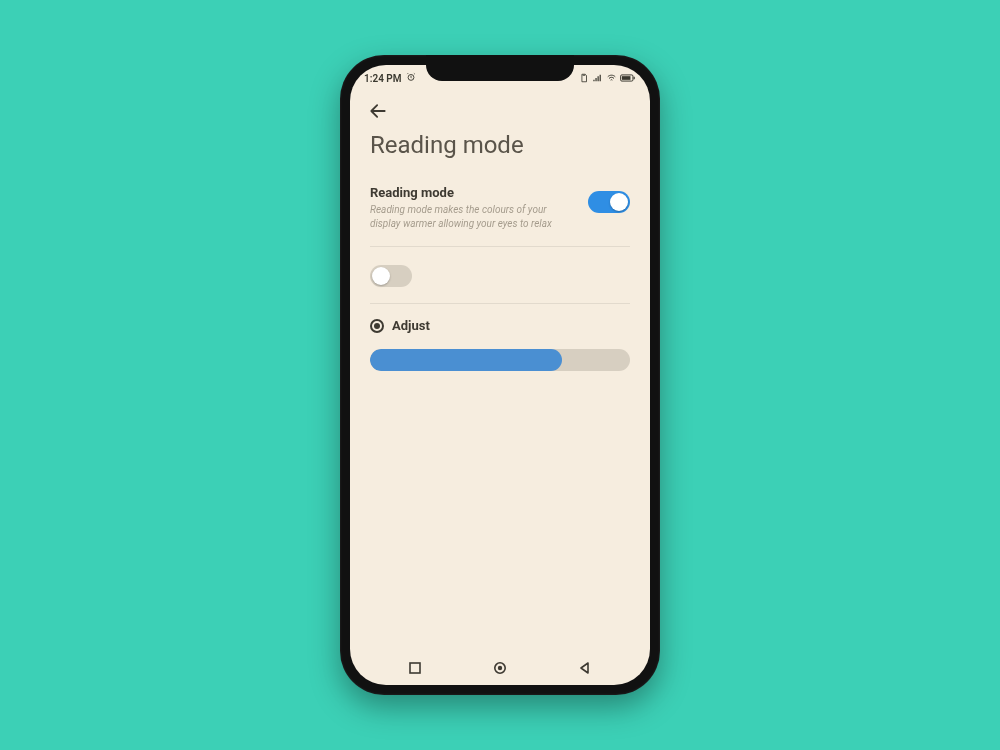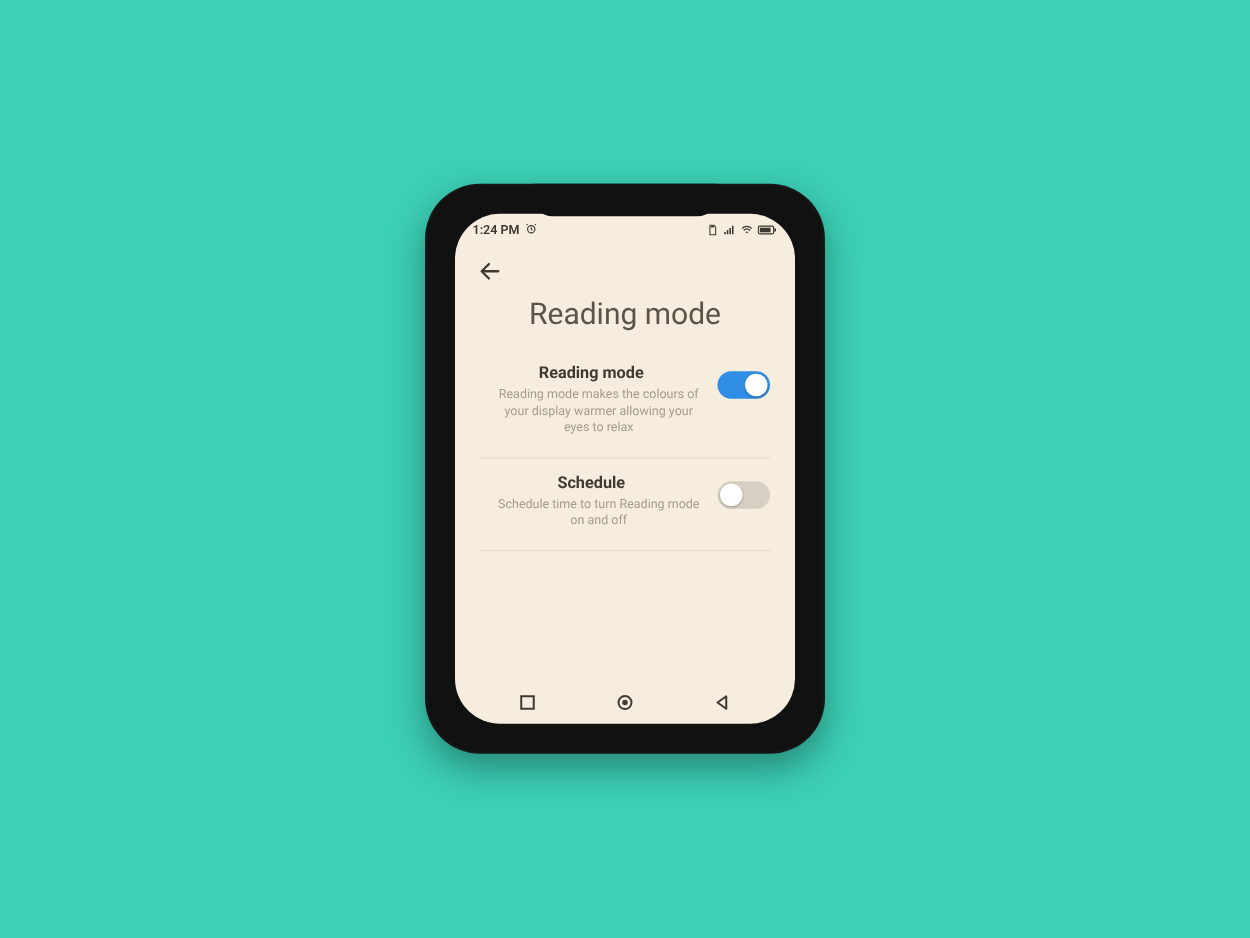--- a/index.html
+++ b/index.html
@@ -6,27 +6,26 @@
   html, body { width: 1000px; height: 750px; overflow: hidden; }
   body {
     background: #3cd0b6;
     font-family: -apple-system, BlinkMacSystemFont, "Segoe UI", Roboto, Arial, sans-serif;
     display: flex;
     align-items: center;
     justify-content: center;
   }
   .phone-frame {
     width: 320px;
-    height: 456px;
+    height: 640px;
     background: #111;
     border-radius: 44px;
-    padding: 24px;
+    padding: 10px;
     box-shadow: 0 12px 30px rgba(0,0,0,0.35), inset 0 0 3px rgba(255,255,255,0.1);
     position: relative;
-    text-align: center;
   }
   .screen {
     width: 100%;
     height: 100%;
     background: #f6eddf;
     border-radius: 36px;
     overflow: hidden;
     position: relative;
     color: #4a463f;
   }
@@ -78,21 +77,21 @@
   .row-title {
     font-size: 13px;
     font-weight: 700;
     color: #3e3a32;
     margin-bottom: 3px;
   }
   .row-desc {
     font-size: 10px;
     line-height: 1.35;
     color: #a59c8d;
-    margin-left: 12px;
+    font-style: italic;
   }
   .divider {
     margin: 2px 20px 0 20px;
     height: 1px;
     background: rgba(0,0,0,0.08);
   }
 
   .toggle {
     width: 42px; height: 22px;
     border-radius: 11px;
@@ -230,31 +229,36 @@
         <div class="row-desc">Reading mode makes the colours of your display warmer allowing your eyes to relax</div>
       </div>
       <div class="toggle on">
         <div class="knob"></div>
       </div>
     </div>
 
     <div class="divider"></div>
 
     <div class="row">
-      <div class="row-text">
-        <div class="row-title">Schedule</div>
-        <div class="row-desc">Schedule time to turn Reading mode on and off</div>
-      </div>
       <div class="toggle off">
         <div class="knob"></div>
       </div>
     </div>
 
     <div class="divider"></div>
 
+    <div class="adjust-block">
+      <div class="adjust-header">
+        <span class="radio-dot"></span>
+        <span class="adjust-label">Adjust</span>
+      </div>
+      <div class="slider-track">
+        <div class="slider-fill" style="width:74%"></div>
+      </div>
+    </div>
 
 
     <div class="nav-bar">
       <div class="nav-btn">
         <svg width="12" height="12" viewBox="0 0 12 12">
             <rect x="1" y="1" width="10" height="10" fill="none" stroke="#3e3a32" stroke-width="1.6"></rect>
           </svg>
       </div>
       <div class="nav-btn">
         <svg width="14" height="14" viewBox="0 0 14 14">

